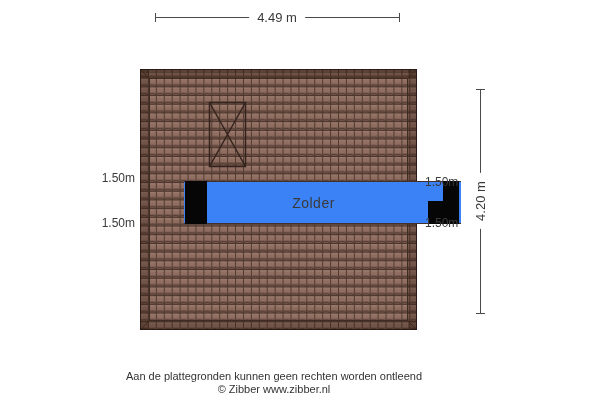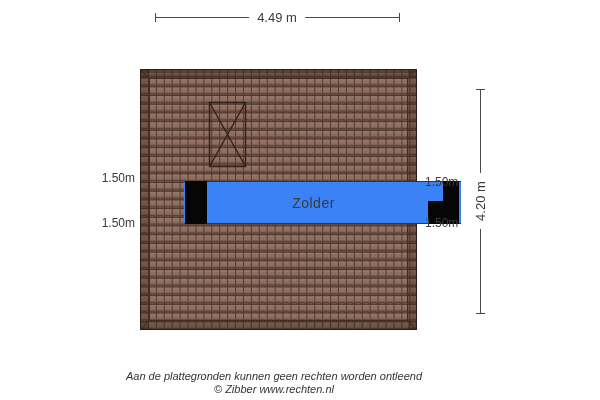--- a/index.html
+++ b/index.html
@@ -28,21 +28,21 @@
   .wall-left{left:1px;top:-1px;width:22px;height:43px;}
   .wall-right-main{left:259px;top:-1px;width:16px;height:43px;}
   .wall-right-step{left:244px;top:19px;width:15px;height:23px;}
 
   
   .meas{position:absolute;font-size:12px;line-height:10px;color:#3a3a3a;white-space:nowrap;}
   .meas.right-align{width:50px;text-align:right;}
 
   
   .footer{position:absolute;left:274px;top:370px;transform:translateX(-50%);
-    text-align:center;font-size:11px;line-height:13px;color:#333333;white-space:nowrap;font-style:italic;}
+    text-align:center;font-size:11px;line-height:13px;color:#333333;white-space:nowrap;}
 </style>
 </head>
 <body>
 
 <div class="canvas">
 
   <div class="dim-line-h"></div>
   <div class="dim-tick-v" style="left:155px;"></div>
   <div class="dim-tick-v" style="left:399px;"></div>
   <div class="dim-label-top">4.49 m</div>
@@ -92,16 +92,16 @@
     </div>
   </div>
 
   <div class="meas right-align" style="left:85px;top:173px;">1.50m</div>
   <div class="meas right-align" style="left:85px;top:218px;">1.50m</div>
   <div class="meas" style="left:425px;top:177px;">1.50m</div>
   <div class="meas" style="left:425px;top:218px;">1.50m</div>
 
   <div class="footer">
     <div>Aan de plattegronden kunnen geen rechten worden ontleend</div>
-    <div>© Zibber www.rechten.nl</div>
+    <div>© Zibber www.zibber.nl</div>
   </div>
 
 </div>
 
 </body></html>

